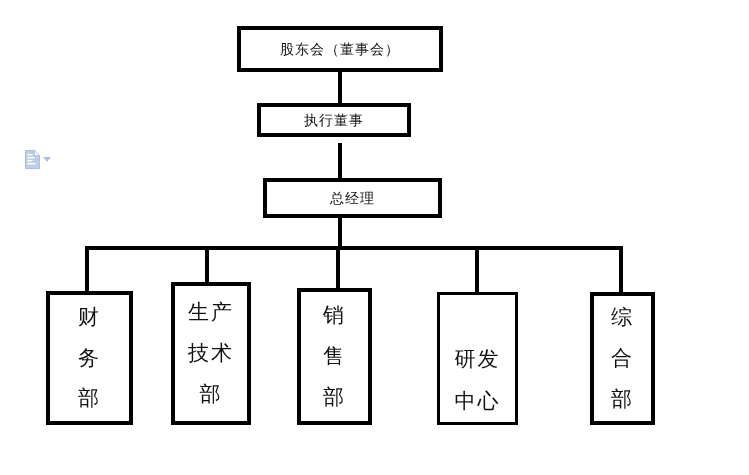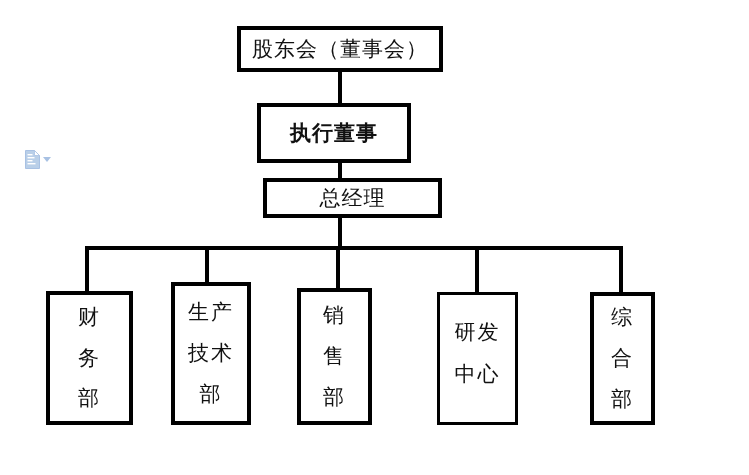--- a/index.html
+++ b/index.html
@@ -25,40 +25,40 @@
     background: #ffffff;
     border: 4px solid #000000;
     display: flex;
     align-items: center;
     justify-content: center;
     z-index: 3;
   }
   .node.thin { border-width: 3px; }
 
   .node-label {
-    font-size: 21px;
+    font-size: 14px;
     line-height: 1.05;
     color: #111111;
     letter-spacing: 1px;
     text-align: center;
     white-space: pre;
   }
 
   
   .node.vertical {
     align-items: center;
     justify-content: center;
   }
   .node.vertical .node-label {
     font-size: 21px;
     line-height: 1.95;
     letter-spacing: 2px;
   }
   .node.topalign {
-    align-items: flex-start;
+    align-items: flex-end;
     padding-top: 16px;
   }
   .node.topalign .node-label {
     line-height: 2.0;
   }
 
   
   .conn {
     position: absolute;
     background: #000000;
@@ -104,21 +104,21 @@
   <div class="conn vline" style="left:85px; top:246px; height:46px;"></div>
   <div class="conn vline" style="left:205px; top:246px; height:36px;"></div>
   <div class="conn vline" style="left:336px; top:246px; height:42px;"></div>
   <div class="conn vline" style="left:475px; top:246px; height:46px;"></div>
   <div class="conn vline" style="left:619px; top:246px; height:46px;"></div>
 
   <div class="node" style="left:237px; top:26px; width:206px; height:46px;">
     <span class="node-label">股东会（董事会）</span>
   </div>
 
-  <div class="node" style="left:257px; top:103px; width:154px; height:60px;font-weight:bold;">
+  <div class="node" style="left:257px; top:103px; width:154px; height:34px;">
     <span class="node-label">执行董事</span>
   </div>
 
   <div class="node" style="left:263px; top:178px; width:179px; height:40px;">
     <span class="node-label">总经理</span>
   </div>
 
   <div class="node vertical" style="left:46px; top:291px; width:87px; height:134px;">
     <span class="node-label">财
 务

